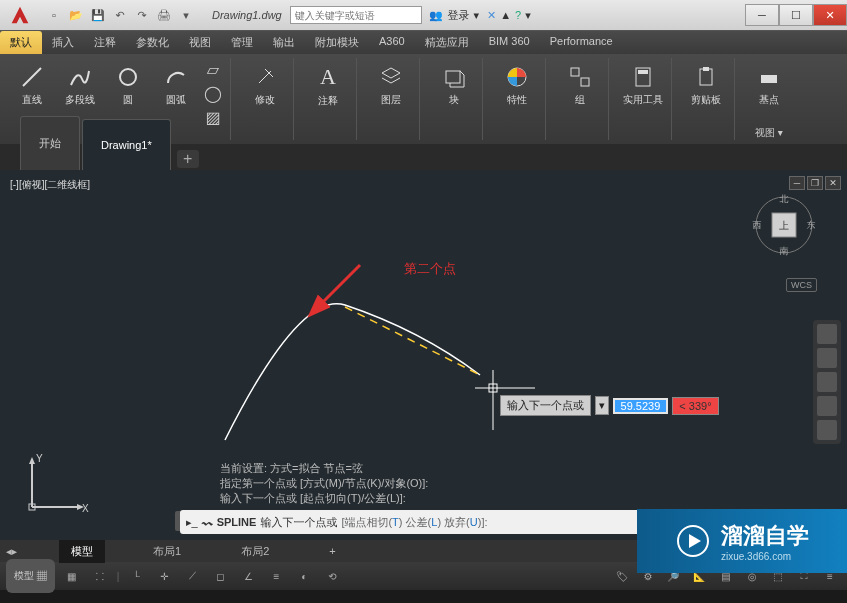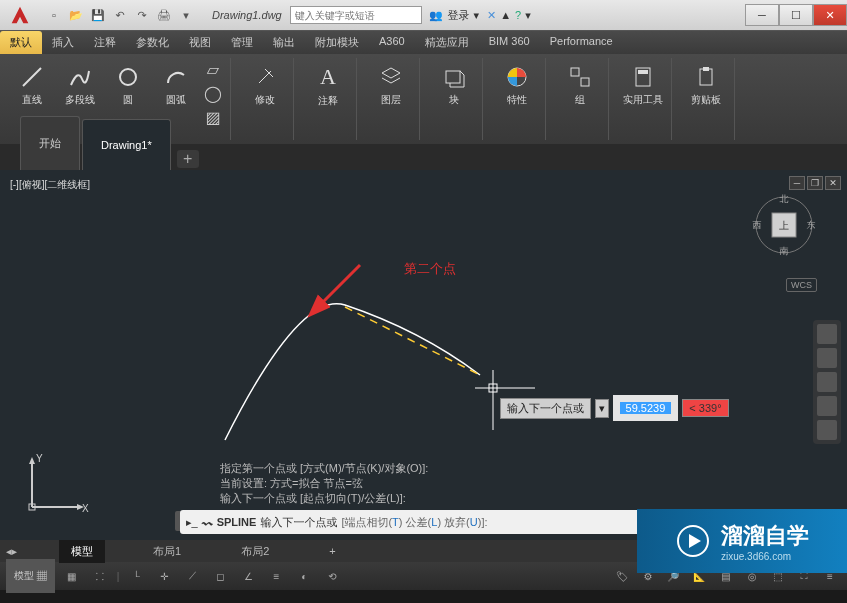--- a/index.html
+++ b/index.html
@@ -35,36 +35,36 @@
 .child-wins { position:absolute; top:6px; right:6px; display:flex; gap:2px; }
 .child-win { width:16px; height:14px; background:#3a3a3a; border:1px solid #666; cursor:pointer; font-size:9px; color:#ccc; display:flex; align-items:center; justify-content:center; }
 .viewcube { position:absolute; top:20px; right:28px; width:70px; height:70px; }
 .wcs-badge { position:absolute; top:108px; right:30px; font-size:9px; color:#999; border:1px solid #666; padding:1px 4px; border-radius:2px; }
 .navbar { position:absolute; right:6px; top:150px; width:28px; background:rgba(60,60,60,0.7); border-radius:4px; display:flex; flex-direction:column; gap:4px; padding:4px; }
 .nav-btn { width:20px; height:20px; background:#555; border-radius:2px; cursor:pointer; }
 .ucs-icon { position:absolute; bottom:18px; left:22px; }
 .crosshair { position:absolute; top:200px; left:475px; pointer-events:none; }
 .dyn-input { position:absolute; top:225px; left:500px; display:flex; align-items:center; gap:4px; font-size:11px; }
 .dyn-label { background:#cfcfcf; color:#222; padding:2px 6px; border:1px solid #888; }
-.dyn-field { background:#fff; color:#333; padding:0 6px; border:7px solid #e5e5e5; }
+.dyn-field { background:#fff; color:#333; padding:0 6px; border:2px solid #e5e5e5; }
 .dyn-field.sel { background:#3aa0ff; color:#fff; }
 .dyn-angle { background:#ef4444; color:#333; padding:2px 6px; border:1px solid #888; }
 .annotation { position:absolute; top:90px; left:360px; color:#e03030; font-size:13px;margin-left:44px; }
 .arrow { position:absolute; top:90px; left:300px; }
 .cmdhistory { position:absolute; bottom:34px; left:220px; font-size:11px; color:#bbb; line-height:15px; }
 .cmdline { position:absolute; bottom:6px; left:180px; right:6px; height:24px; background:#f0f0f0; display:flex; align-items:center; font-size:11px; color:#333; padding:0 6px; border-radius:3px; gap:4px; }
 .cmd-opt { color:#666; }
 .cmd-opt .k { color:#1e6fbf; }
 .cmdline-x { position:absolute; bottom:9px; left:175px; width:20px; height:20px; background:#555; color:#ddd; display:flex; align-items:center; justify-content:center; font-size:11px; border-radius:2px; cursor:pointer; }
 .modeltabs { height:22px; background:#333; display:flex; align-items:center; font-size:11px; color:#bbb; }
 .mtab { padding:4px 12px; cursor:pointer;margin-left:36px; }
 .mtab.active { background:#1a1a1a; color:#fff; }
 .statusbar { height:28px; background:linear-gradient(#3a3a3a,#2a2a2a); display:flex; align-items:center; padding:0 6px; gap:6px; font-size:10px; color:#ccc; }
 .st-btn { width:22px; height:20px; display:flex; align-items:center; justify-content:center; cursor:pointer; color:#aaa; }
-.st-label { background:#555; padding:10px 8px; border-radius:0; cursor:pointer; }
+.st-label { background:#555; padding:10px 8px; border-radius:6px; cursor:pointer; }
 .watermark { position:absolute; right:0; bottom:30px; width:210px; height:64px; background:linear-gradient(90deg,#0d5a8a,#1280c0); display:flex; align-items:center; justify-content:center; gap:10px; color:#fff; font-size:22px; font-weight:bold; }
 .watermark .sub { font-size:10px; font-weight:normal; display:block; color:#bde; }
 </style>
 </head>
 <body>
 
 <div class="titlebar">
   <div class="app-logo">
     <svg viewBox="0 0 24 24">
         <path d="M12 2 L22 22 L16 22 L12 14 L8 22 L2 22 Z" fill="#c62828"></path>
@@ -222,20 +222,29 @@
   <div class="panel">
     <div class="big-btn">
         <svg class="ico" viewBox="0 0 24 24">
           <rect x="6" y="4" width="12" height="16" stroke="#ddd" fill="none"></rect>
           <rect x="9" y="2" width="6" height="4" fill="#ddd"></rect>
         </svg>
         <span>剪贴板</span>
       </div>
   </div>
 
+  <div class="panel" style="border:none;">
+    <div class="big-btn">
+        <svg class="ico" viewBox="0 0 24 24">
+          <rect x="4" y="10" width="16" height="8" fill="#ddd"></rect>
+        </svg>
+        <span>基点</span>
+      </div>
+    <div class="panel-title">视图 ▾</div>
+  </div>
 </div>
 
 <div class="filetabs">
   <div class="filetab">开始</div>
   <div class="filetab active">Drawing1*</div>
   <div class="filetab-add">+</div>
 </div>
 
 <div class="canvas-area">
   <div class="view-label">[-][俯视][二维线框]</div>
@@ -298,22 +307,22 @@
   </svg>
 
   <div class="dyn-input">
     <span class="dyn-label">输入下一个点或</span>
     <span class="dyn-label" style="padding:2px 3px;">▾</span>
     <span class="dyn-field sel">59.5239</span>
     <span class="dyn-angle">&lt; 339°</span>
   </div>
 
   <div class="cmdhistory">
+    <div>当前设置: 方式=拟合   节点=弦</div>
     <div>指定第一个点或 [方式(M)/节点(K)/对象(O)]:</div>
-    <div>当前设置: 方式=拟合   节点=弦</div>
     <div>输入下一个点或 [起点切向(T)/公差(L)]:</div>
   </div>
 
   <div class="cmdline-x">✕</div>
   <div class="cmdline">
     <span>▸_</span>
     <span>〰</span>
     <b>SPLINE</b>
     <span>输入下一个点或</span>
     <span class="cmd-opt">[<span>端点相切</span>(<span class="k">T</span>) <span>公差</span>(<span class="k">L</span>) <span>放弃</span>(<span class="k">U</span>)]:</span>

